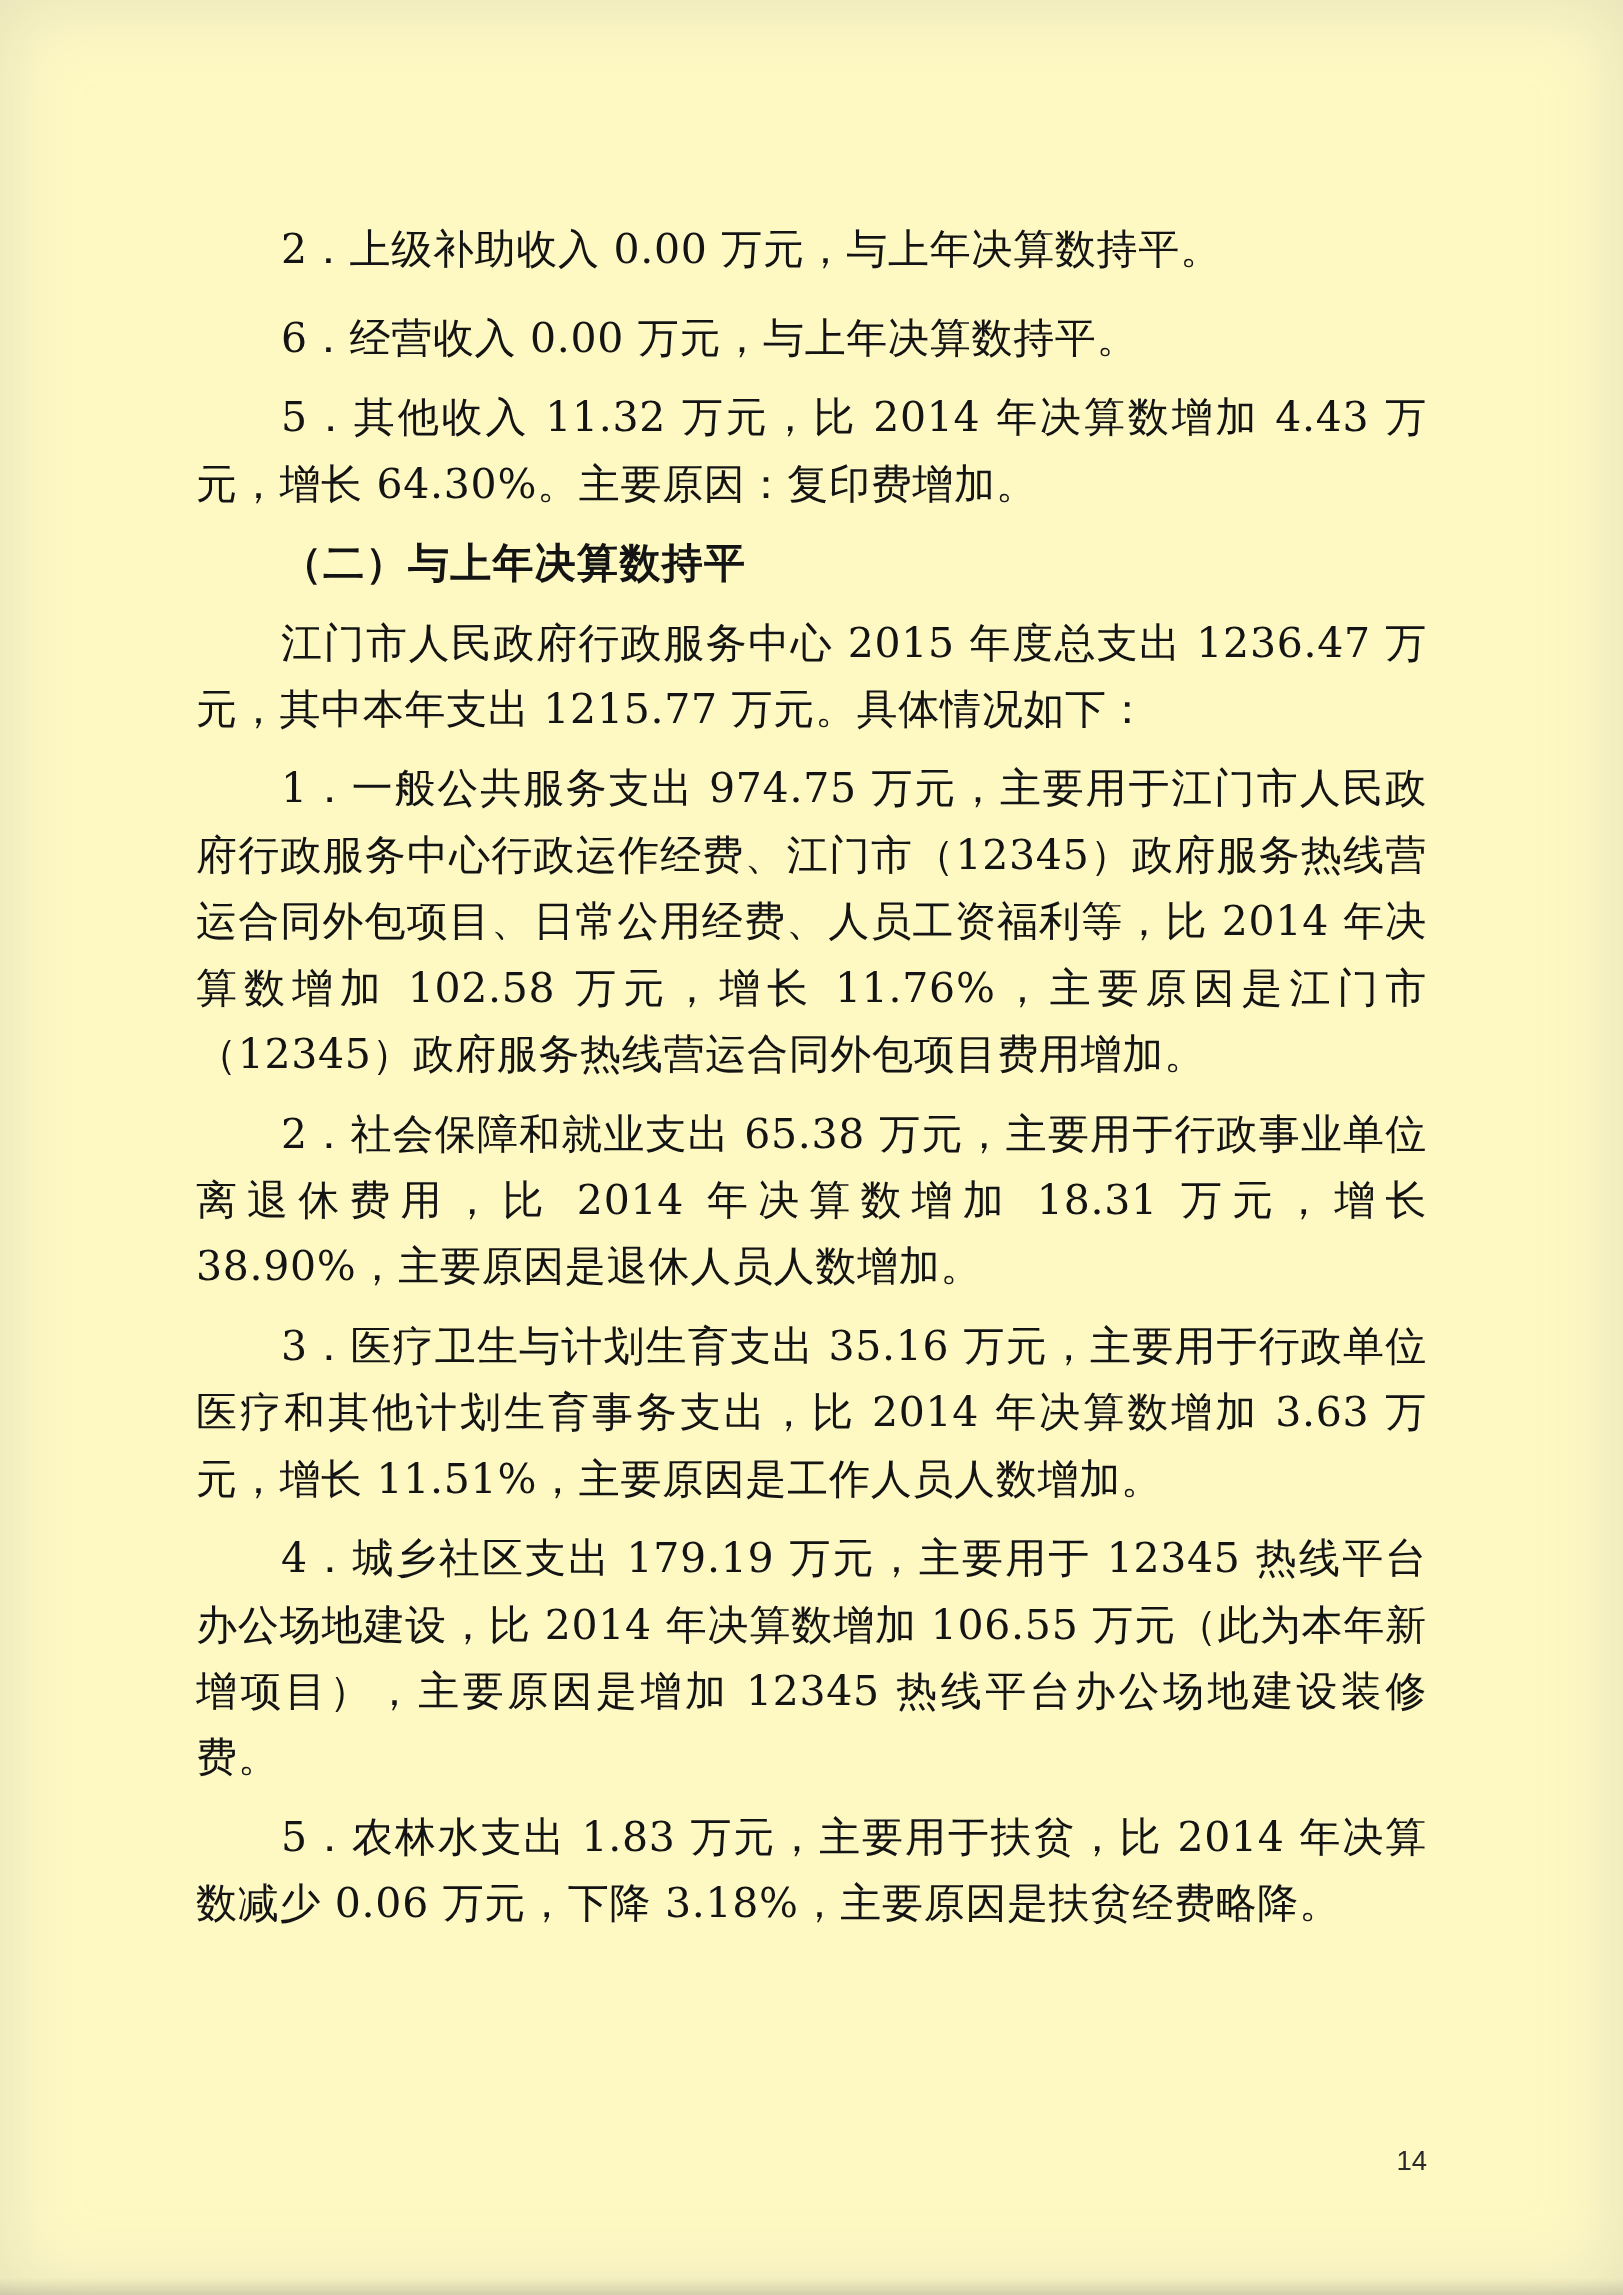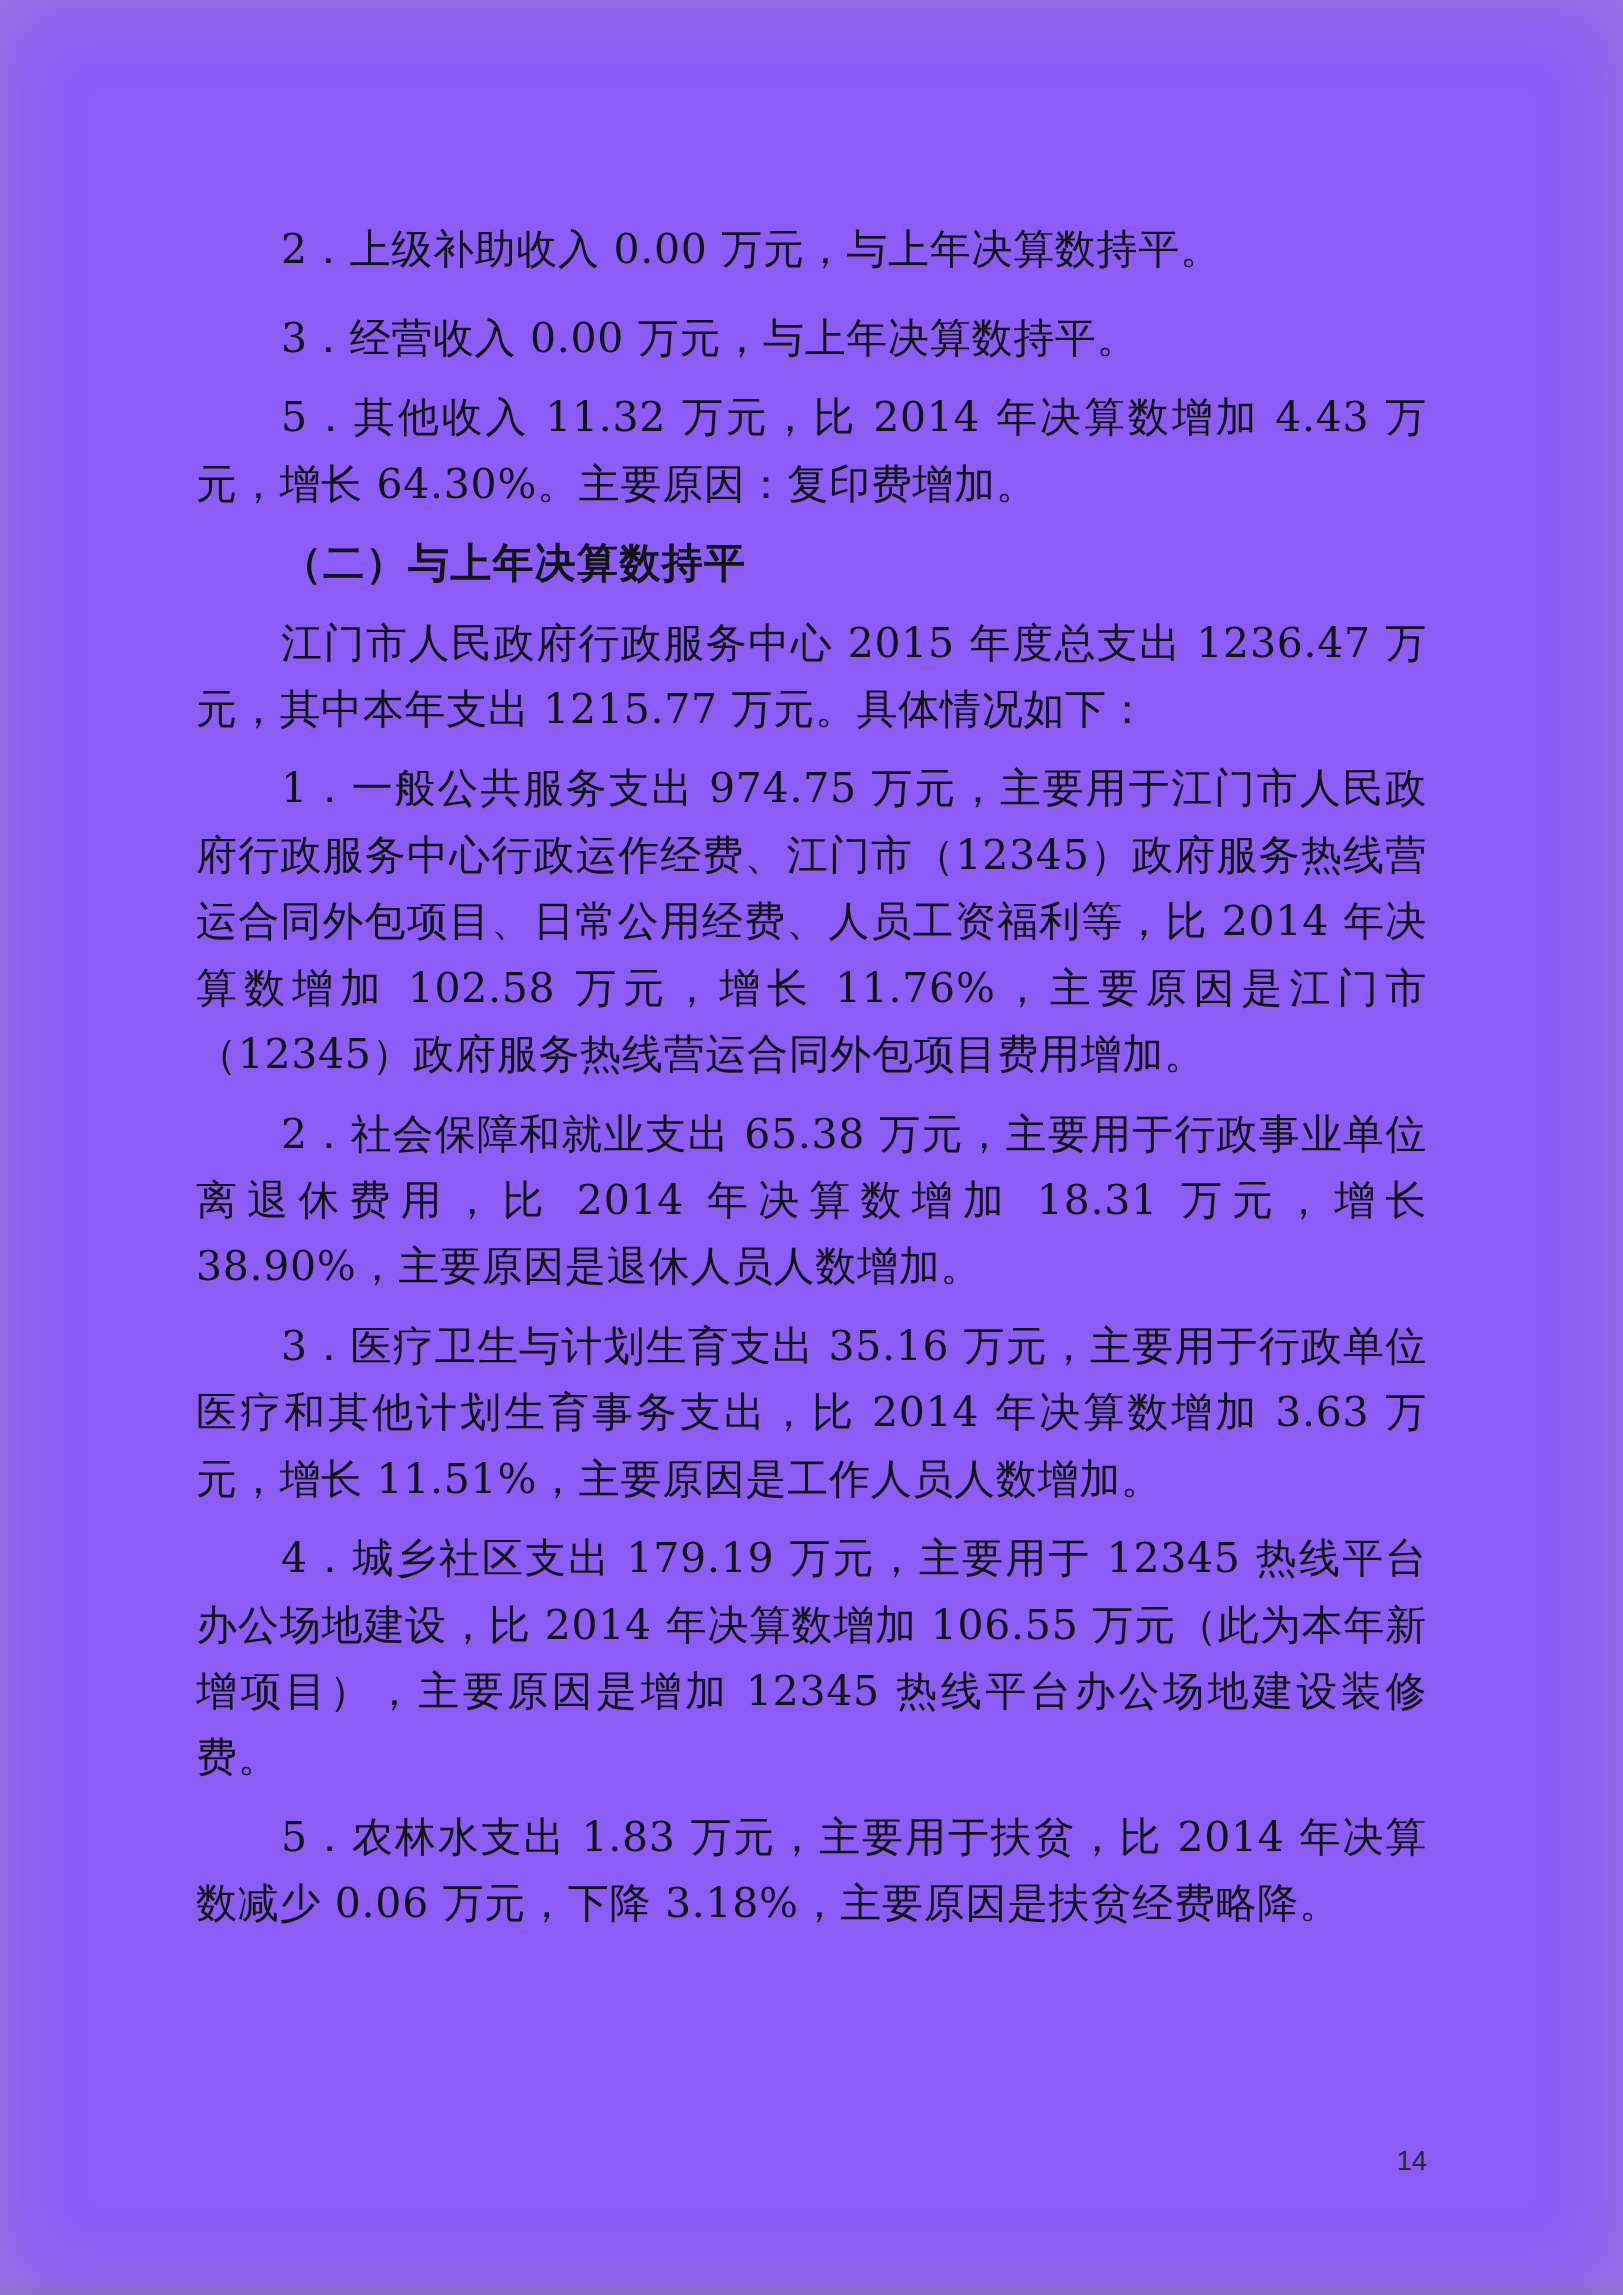--- a/index.html
+++ b/index.html
@@ -14,21 +14,21 @@
     color: #1a1a1a;
     position: relative;
     overflow: hidden;
   }
   .page {
     position: absolute;
     left: 0;
     top: 0;
     width: 1623px;
     height: 2295px;
-    background: #8b5cf6;
+    background: #fef9c3;
   }
   .content {
     position: absolute;
     left: 196px;
     top: 216px;
     width: 1231px;
   }
   .para {
     font-size: 41px;
     line-height: 1.62;
@@ -73,21 +73,21 @@
 <body>
 
 <div class="page">
   <div class="content">
 
     <p class="para">2．上级补助收入 0.00 万元，与上年决算数持平。</p>
     <div class="spacer-sm"></div>
 
     <div class="spacer-sm"></div>
 
-    <p class="para">3．经营收入 0.00 万元，与上年决算数持平。</p>
+    <p class="para">6．经营收入 0.00 万元，与上年决算数持平。</p>
     <div class="spacer-sm"></div>
 
     <p class="para">5．其他收入 11.32 万元，比 2014 年决算数增加 4.43 万元，增长 64.30%。主要原因：复印费增加。</p>
     <div class="spacer-sm"></div>
 
     <p class="para heading">（二）与上年决算数持平</p>
     <div class="spacer-sm"></div>
 
     <p class="para">江门市人民政府行政服务中心 2015 年度总支出 1236.47 万元，其中本年支出 1215.77 万元。具体情况如下：</p>
     <div class="spacer-sm"></div>

